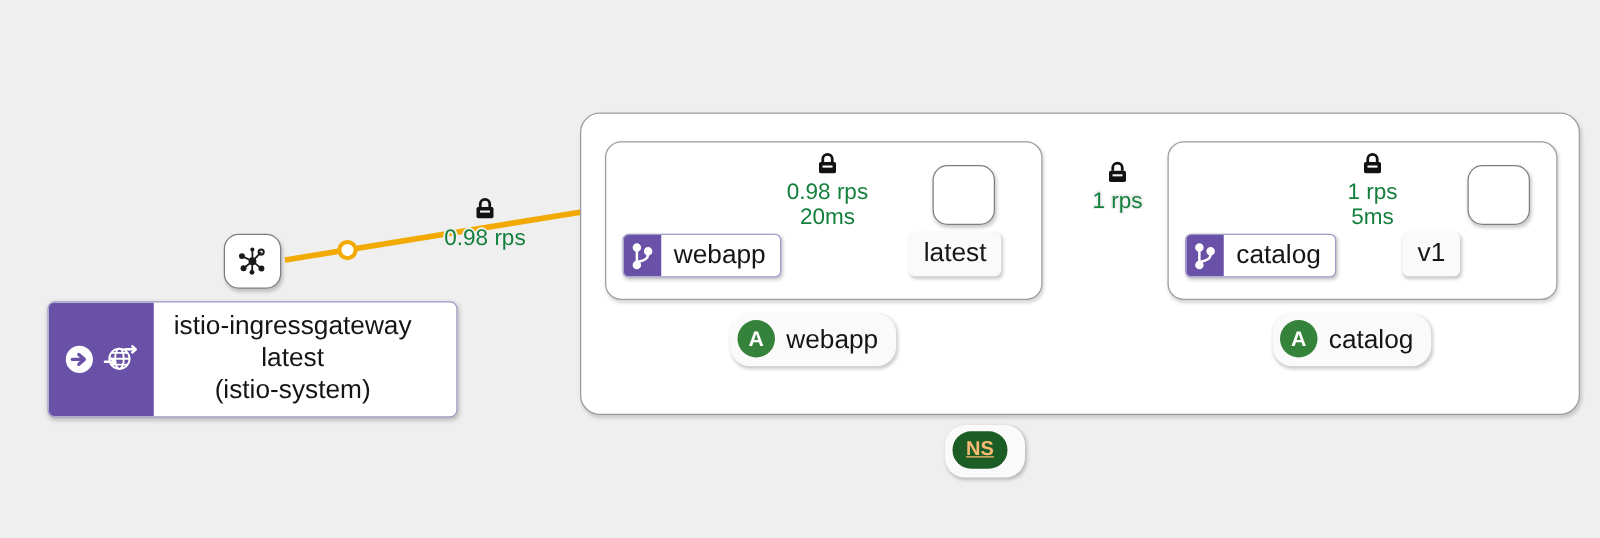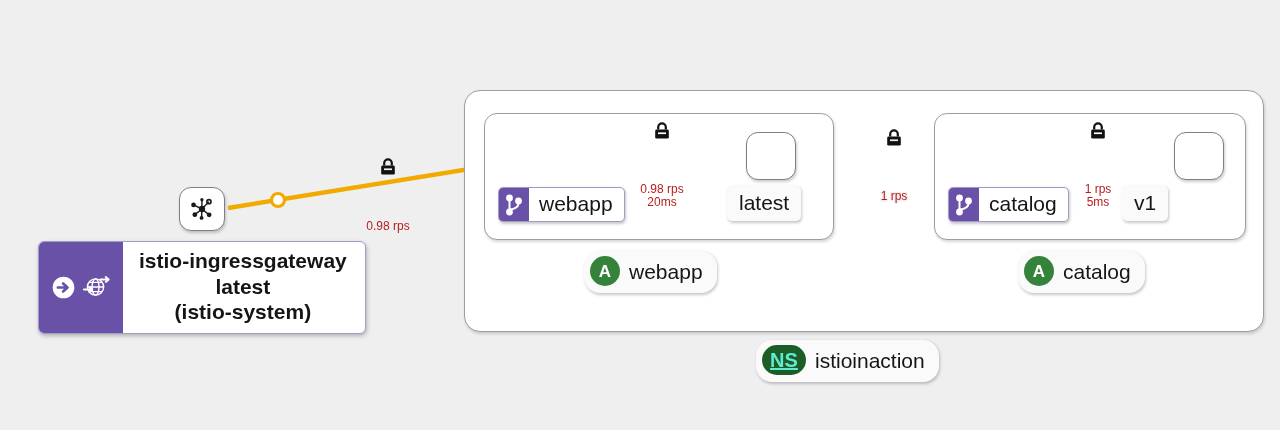--- a/index.html
+++ b/index.html
@@ -108,38 +108,37 @@
     flex: 0 0 auto;
   }
   .circ-app { background: #35823b; }
   .ns-pill {
     width: 44px; height: 30px;
     border-radius: 15px;
     background: #1c5c25;
     display: flex;
     align-items: center;
     justify-content: center;
-    color: #5eead4;
-    font-size: 20px;
+    color: #fdba74;
+    font-size: 16px;
     font-weight: bold;
     flex: 0 0 auto;
     text-decoration: underline;
   }
 
   
   .gw-label {
     position: absolute;
     display: flex;
     align-items: stretch;
     background: #ffffff;
     border: 1.4px solid #a09cc8;
     border-radius: 6px;
     box-shadow: 1px 2px 4px rgba(0,0,0,0.25);
     overflow: hidden;
-    font-weight: bold;
   }
   .gw-icons {
     background: #6a51a8;
     display: flex;
     align-items: center;
     justify-content: center;
     gap: 6px;
     padding: 0 12px;
   }
   .gw-text {
@@ -147,29 +146,28 @@
     font-size: 21px;
     line-height: 1.22;
     text-align: center;
     color: #151515;
     white-space: pre-line;
   }
 
   
   .edge-lbl {
     position: absolute;
-    font-size: 12px;
+    font-size: 18px;
     line-height: 1.12;
-    color: #b91c1c;
+    color: #15803d;
     text-align: center;
     white-space: pre-line;
     text-shadow:
        1.5px 0 #efeff0, -1.5px 0 #efeff0, 0 1.5px #efeff0, 0 -1.5px #efeff0,
        1px 1px #efeff0, -1px -1px #efeff0, 1px -1px #efeff0, -1px 1px #efeff0;
-    margin-top: 40px;
   }
   .edge-lbl.on-white {
     text-shadow:
        1.5px 0 #fff, -1.5px 0 #fff, 0 1.5px #fff, 0 -1.5px #fff,
        1px 1px #fff, -1px -1px #fff, 1px -1px #fff, -1px 1px #fff;
   }
   .lock {
     position: absolute;
     width: 20px; height: 20px;
   }
@@ -314,21 +312,20 @@
     <span>v1</span>
   </div>
 
   <div class="lbl lbl-round" style="left:1018px; top:251px;">
     <span class="circ circ-app">A</span>
     <span>catalog</span>
   </div>
 
   <div class="lbl lbl-round" style="left:756px; top:340px;">
     <span class="ns-pill">NS</span>
-    <span>istioinaction</span>
   </div>
 
   <svg class="lock" style="left:378px; top:157px;" viewBox="0 0 20 20">
     <rect x="3.2" y="8.6" width="13.6" height="9" rx="1.4" fill="#111111"></rect>
     <path d="M 6.2 8.6 L 6.2 6.2 a 3.8 3.8 0 0 1 7.6 0 L 13.8 8.6" fill="none" stroke="#111111" stroke-width="2.2"></path>
     <rect x="6" y="11.4" width="8" height="1.7" fill="#efeff0"></rect>
   </svg>
   <div class="edge-lbl" style="left:348px; top:180px; width:80px;">0.98 rps</div>
 
   <svg class="lock" style="left:652px; top:121px;" viewBox="0 0 20 20">

